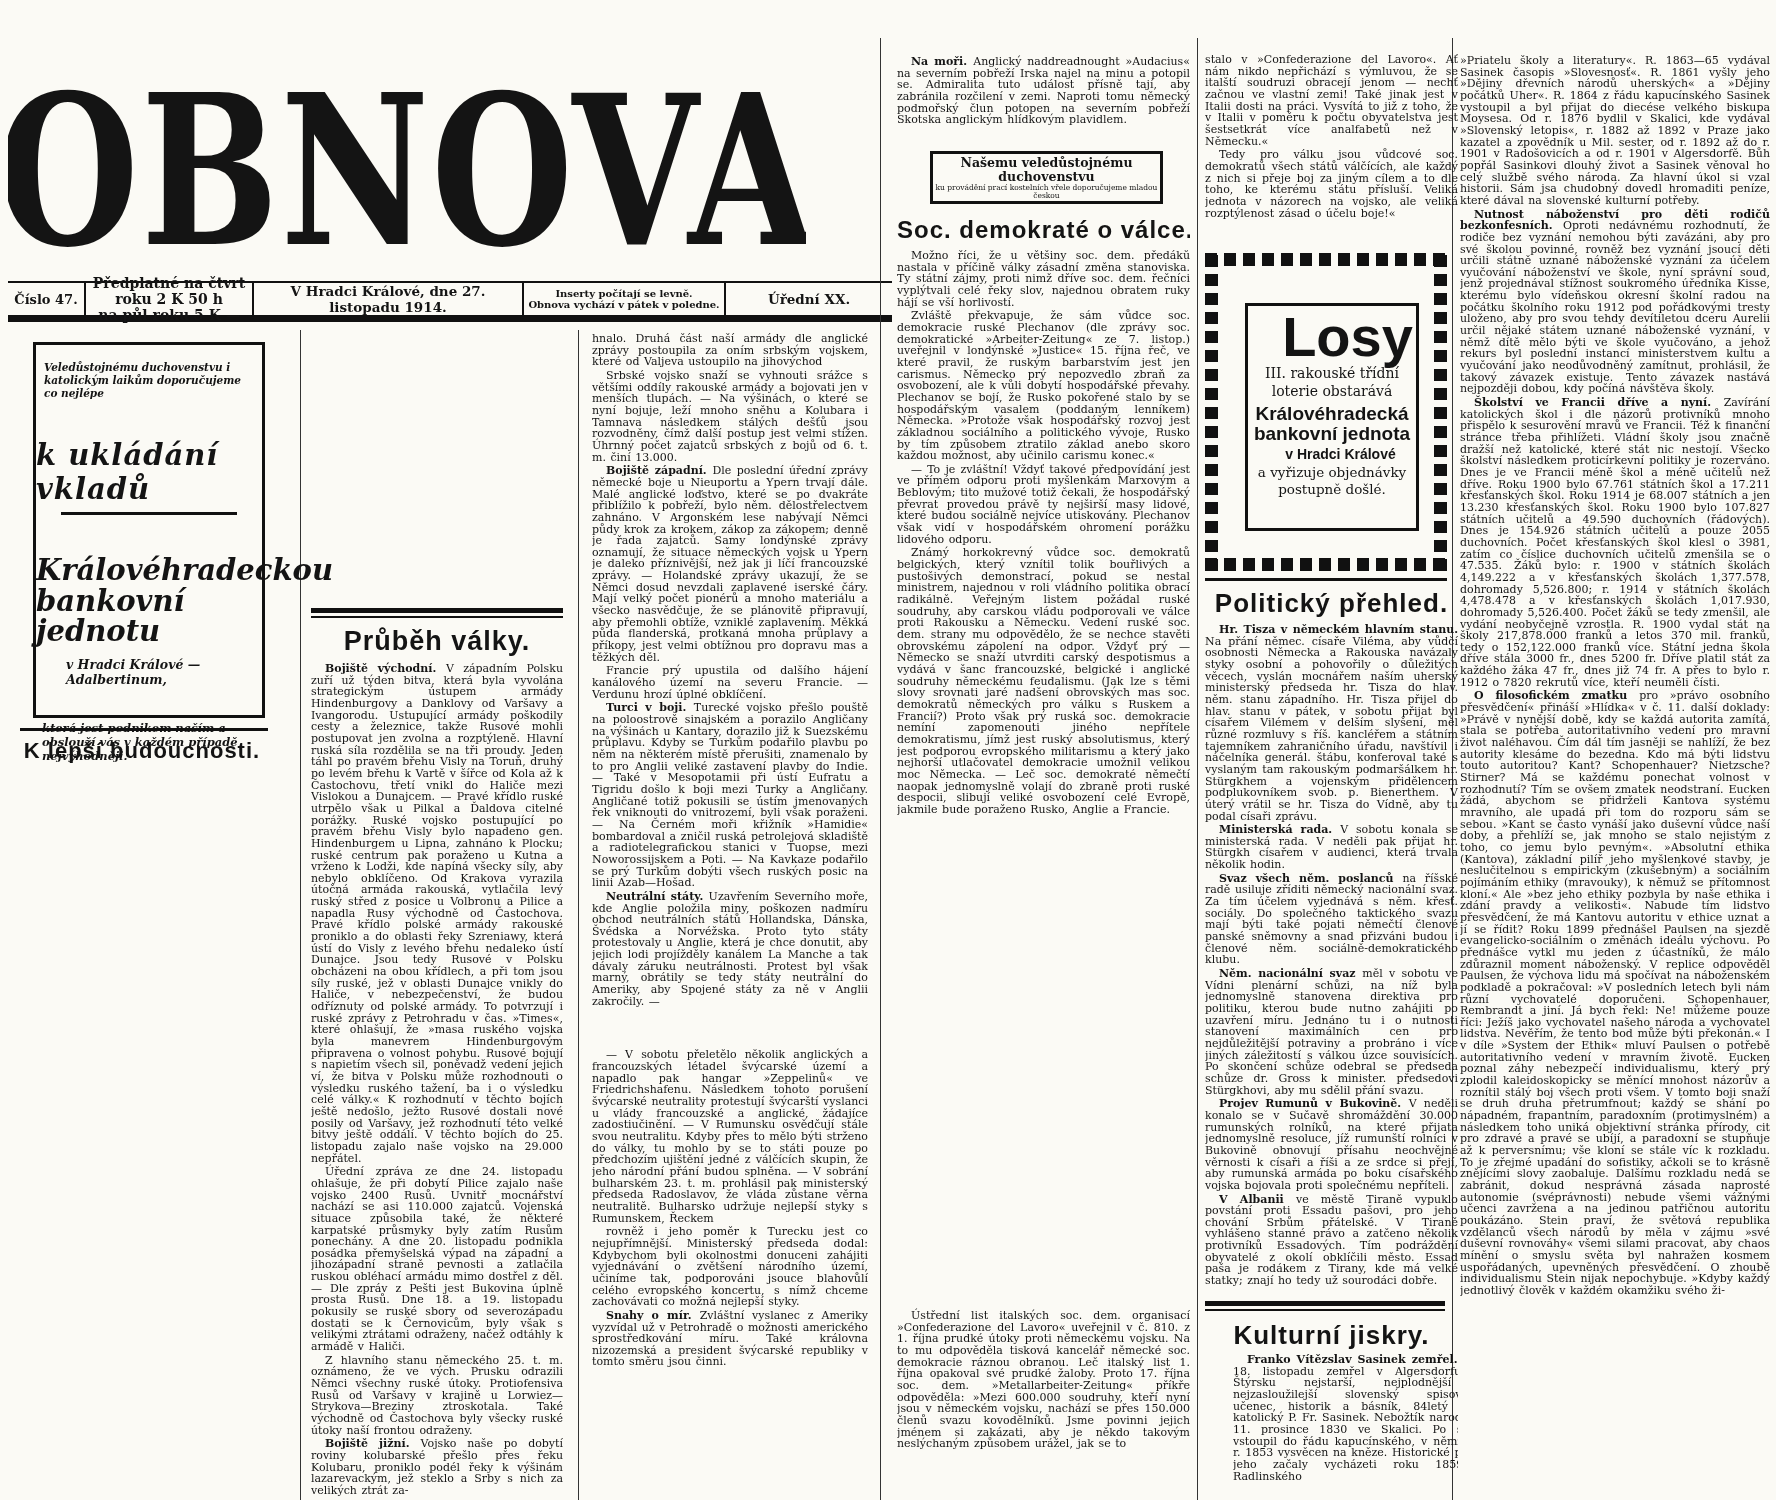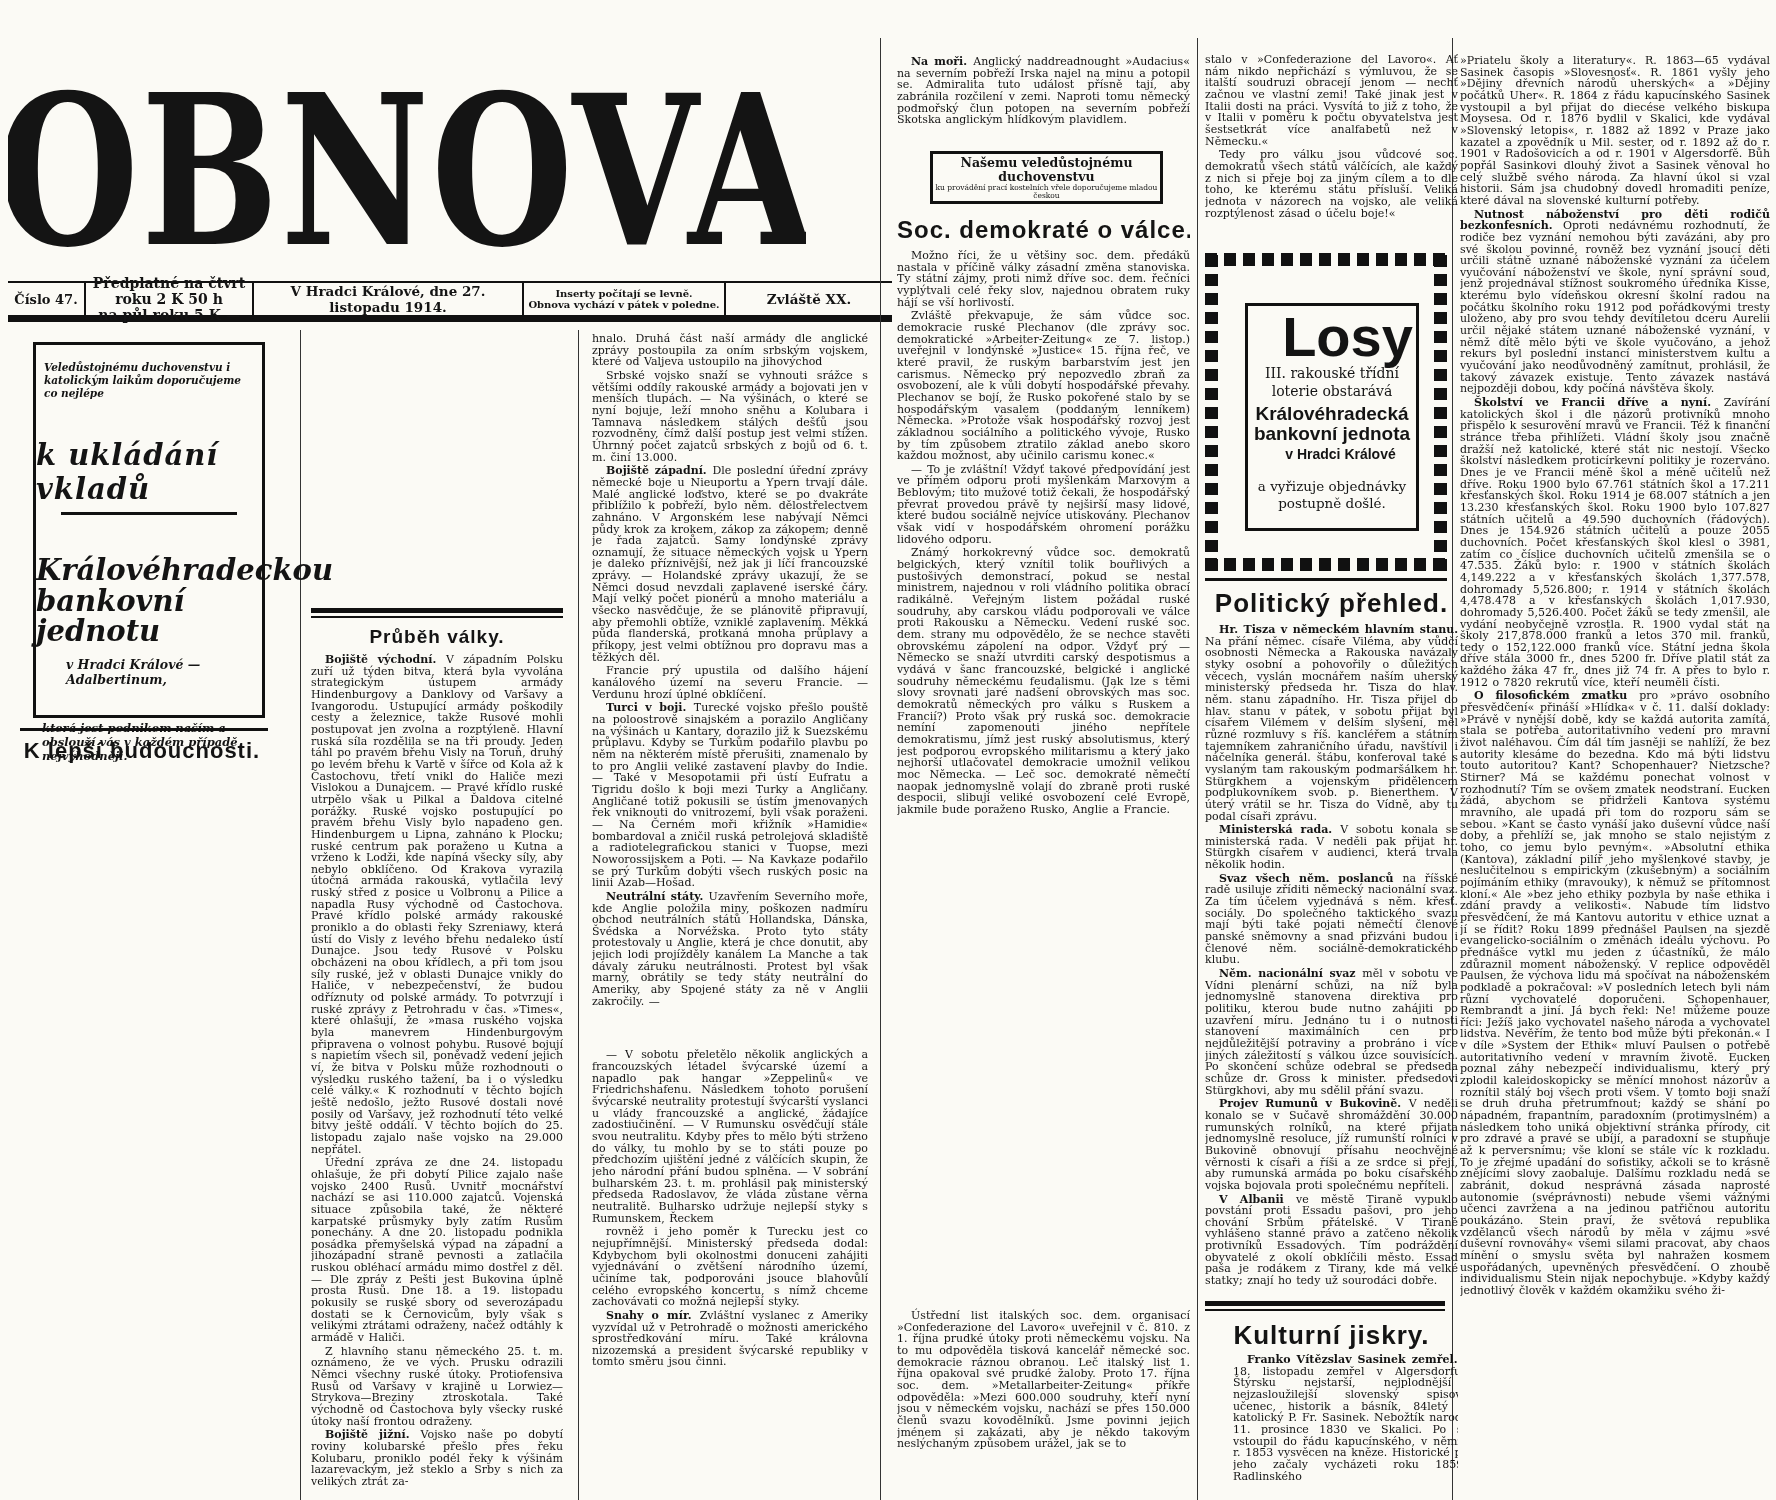--- a/index.html
+++ b/index.html
@@ -59,21 +59,21 @@
   .losy .sq.bot{left:0;bottom:0;right:0;height:13px;}
   .losy .sqv{position:absolute;background:repeating-linear-gradient(0deg,#111 0 12px,transparent 12px 19px);width:13px;}
   .losy .sqv.left{left:0;top:0;bottom:0;}
   .losy .sqv.right{right:0;top:0;bottom:0;}
   .losy .inner{position:absolute;left:40px;top:50px;width:168px;height:222px;border:3px solid #111;
                text-align:center;}
   .losy .t{font-family:"Liberation Sans", sans-serif;font-weight:bold;font-size:56px;line-height:0.95;margin-top:4px;margin-left:31px;}
   .losy .m1{font-size:14px;line-height:1.25;margin-top:2px;}
   .losy .k{font-family:"Liberation Sans", sans-serif;font-weight:bold;font-size:19px;line-height:1.05;}
   .losy .hk{font-family:"Liberation Sans", sans-serif;font-weight:bold;font-size:14px;margin-top:2px;padding-left:17px;}
-  .losy .o{font-size:13.5px;line-height:1.25;margin-top:16px;}
+  .losy .o{font-size:13.5px;line-height:1.25;margin-top:2px;}
 </style>
 </head>
 <body>
 
 <div class="page">
 
   <div class="masthead">
     <div class="title">OBNOVA</div>
   </div>
 
@@ -81,21 +81,21 @@
     <div class="cell c-issue">Číslo 47.</div>
     <div class="cell c-sub">
       <span>Předplatné na čtvrt roku 2 K 50 h</span>
       <span>na půl roku 5 K —</span>
     </div>
     <div class="cell c-place">V Hradci Králové, dne 27. listopadu 1914.</div>
     <div class="cell c-ins">
       <span>Inserty počítají se levně.</span>
       <span>Obnova vychází v pátek v poledne.</span>
     </div>
-    <div class="cell c-vol">Zvláště XX.</div>
+    <div class="cell c-vol">Úřední XX.</div>
   </div>
 
   <div class="vrule" style="left:300px;top:330px;height:1170px;"></div>
   <div class="vrule" style="left:578px;top:330px;height:1170px;"></div>
   <div class="vrule" style="left:880px;top:38px;height:1462px;"></div>
   <div class="vrule" style="left:1197px;top:38px;height:1462px;"></div>
   <div class="vrule" style="left:1452px;top:38px;height:1462px;"></div>
 
   <div class="adbox">
     <div class="small-lead">Veledůstojnému duchovenstvu i katolickým laikům doporučujeme co nejlépe</div>
@@ -104,21 +104,21 @@
     <div class="script1">Královéhradeckou</div>
     <div class="script2">bankovní jednotu</div>
     <div class="sub">v Hradci Králové — Adalbertinum,</div>
     <div class="tail">která jest podnikem naším a obslouží vás v každém případě nejvýhodněji.</div>
   </div>
   <div class="slogan-rule"></div>
   <div class="slogan">K lepší budoucnosti.</div>
 
   <div class="col bodytext" style="left:311px;top:608px;width:252px;height:892px;">
     <div class="dbl-rule"></div>
-    <div class="sect-head" style="font-size:19px;margin:8px 0 6px 0;">Průběh války.</div>
+    <div class="sect-head" style="font-size:27px;margin:8px 0 6px 0;">Průběh války.</div>
     <div>
         <p><b>Bojiště východní. </b>V západním Polsku zuří už týden bitva, která byla vyvolána strategickým ústupem armády Hindenburgovy a Danklovy od Varšavy a Ivangorodu. Ustupující armády poškodily cesty a železnice, takže Rusové mohli postupovat jen zvolna a rozptýleně. Hlavní ruská síla rozdělila se na tři proudy. Jeden táhl po pravém břehu Visly na Toruň, druhý po levém břehu k Vartě v šířce od Kola až k Častochovu, třetí vnikl do Haliče mezi Vislokou a Dunajcem. — Pravé křídlo ruské utrpělo však u Pilkal a Ďaldova citelné porážky. Ruské vojsko postupující po pravém břehu Visly bylo napadeno gen. Hindenburgem u Lipna, zahnáno k Plocku; ruské centrum pak poraženo u Kutna a vrženo k Lodži, kde napíná všecky síly, aby nebylo obklíčeno. Od Krakova vyrazila útočná armáda rakouská, vytlačila levý ruský střed z posice u Volbronu a Pilice a napadla Rusy východně od Častochova. Pravé křídlo polské armády rakouské proniklo a do oblasti řeky Szreniawy, která ústí do Visly z levého břehu nedaleko ústí Dunajce. Jsou tedy Rusové v Polsku obcházeni na obou křídlech, a při tom jsou síly ruské, jež v oblasti Dunajce vnikly do Haliče, v nebezpečenství, že budou odříznuty od polské armády. To potvrzují i ruské zprávy z Petrohradu v čas. »Times«, které ohlašují, že »masa ruského vojska byla manevrem Hindenburgovým připravena o volnost pohybu. Rusové bojují s napietím všech sil, poněvadž vedení jejich ví, že bitva v Polsku může rozhodnouti o výsledku ruského tažení, ba i o výsledku celé války.« K rozhodnutí v těchto bojích ještě nedošlo, ježto Rusové dostali nové posily od Varšavy, jež rozhodnutí této velké bitvy ještě oddálí. V těchto bojích do 25. listopadu zajalo naše vojsko na 29.000 nepřátel.</p>
         <p>Úřední zpráva ze dne 24. listopadu ohlašuje, že při dobytí Pilice zajalo naše vojsko 2400 Rusů. Uvnitř mocnářství nachází se asi 110.000 zajatců. Vojenská situace způsobila také, že některé karpatské průsmyky byly zatím Rusům ponechány. A dne 20. listopadu podnikla posádka přemyšelská výpad na západní a jihozápadní straně pevnosti a zatlačila ruskou obléhací armádu mimo dostřel z děl. — Dle zpráv z Pešti jest Bukovina úplně prosta Rusů. Dne 18. a 19. listopadu pokusily se ruské sbory od severozápadu dostati se k Černovicům, byly však s velikými ztrátami odraženy, načež odtáhly k armádě v Haliči.</p>
         <p>Z hlavního stanu německého 25. t. m. oznámeno, že ve vých. Prusku odrazili Němci všechny ruské útoky. Protiofensiva Rusů od Varšavy v krajině u Lorwiez—Strykova—Breziny ztroskotala. Také východně od Častochova byly všecky ruské útoky naší frontou odraženy.</p>
         <p><b>Bojiště jižní. </b>Vojsko naše po dobytí roviny kolubarské přešlo přes řeku Kolubaru, proniklo podél řeky k výšinám lazarevackým, jež steklo a Srby s nich za velikých ztrát za-</p>
       </div>
   </div>
 
   <div class="col bodytext" style="left:592px;top:333px;width:276px;height:1167px;">
     <div>

